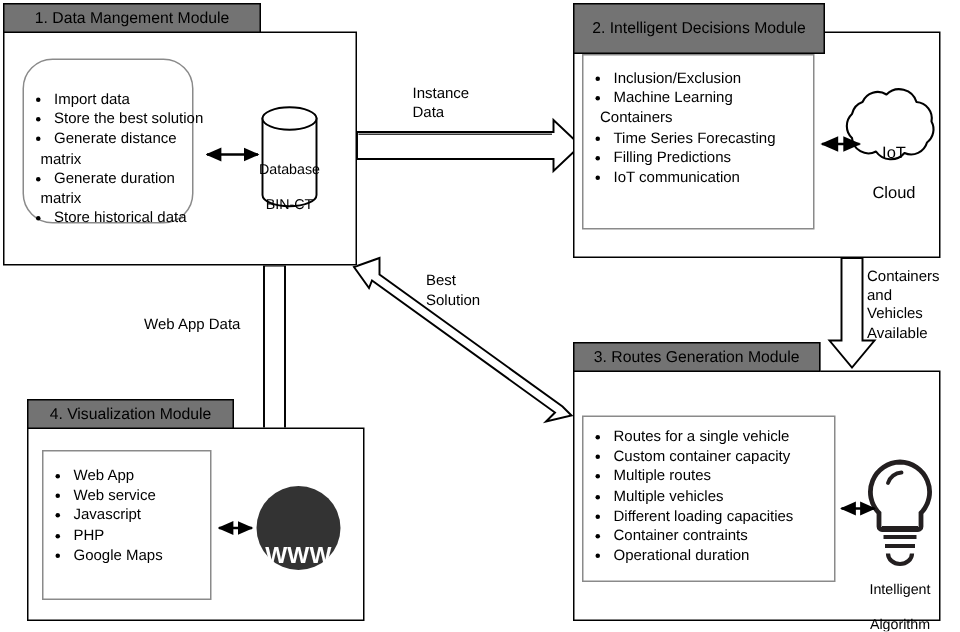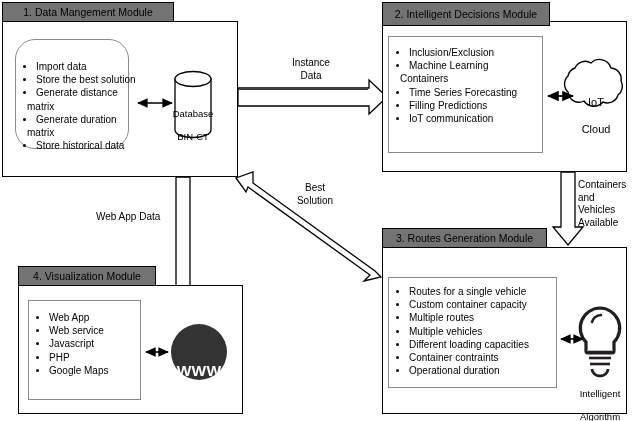--- a/index.html
+++ b/index.html
@@ -54,21 +54,21 @@
     line-height: 13.2px;
     color: #000;
     white-space: nowrap;
   }
   
   .edge-label {
     position: absolute;
     font-size: 10px;
     line-height: 12.5px;
     color: #000;
-    text-align: center;
+    text-align: left;
     z-index: 6;
     white-space: pre-line;
   }
   .fig-caption {
     position: absolute;
     font-size: 9.5px;
     line-height: 11.5px;
     text-align: center;
     color: #000;
     z-index: 6;
@@ -151,21 +151,21 @@
       <ellipse cx="193" cy="79" rx="18" ry="7.5" fill="#ffffff" stroke="#000" stroke-width="1.3"></ellipse>
 
       <line x1="138" y1="103" x2="172" y2="103" stroke="#000" stroke-width="1.6" marker-end="url(#thinArrow)" marker-start="url(#thinArrowStart)"></line>
     </g>
   </svg>
   <div class="db-text" style="left:168px; top:96px; width:50px;">
     <div>Database</div>
     <div>BIN-CT</div>
   </div>
 
-  <div class="module-tab" style="left:382px; top:2px; width:168px; height:24px;">
+  <div class="module-tab" style="left:382px; top:2px; width:168px; height:34px;">
     <span>2. Intelligent Decisions Module</span>
   </div>
   <div class="module-body" style="left:382px; top:21px; width:245px; height:151px;"></div>
 
   <div class="inner-panel" style="left:388px; top:36px; width:155px; height:117px; padding-top:9px;">
     <ul>
       <li>Inclusion/Exclusion</li>
       <li>Machine Learning</li>
       <li style="list-style:none; margin-left:-9px;">Containers</li>
       <li>Time Series Forecasting</li>

